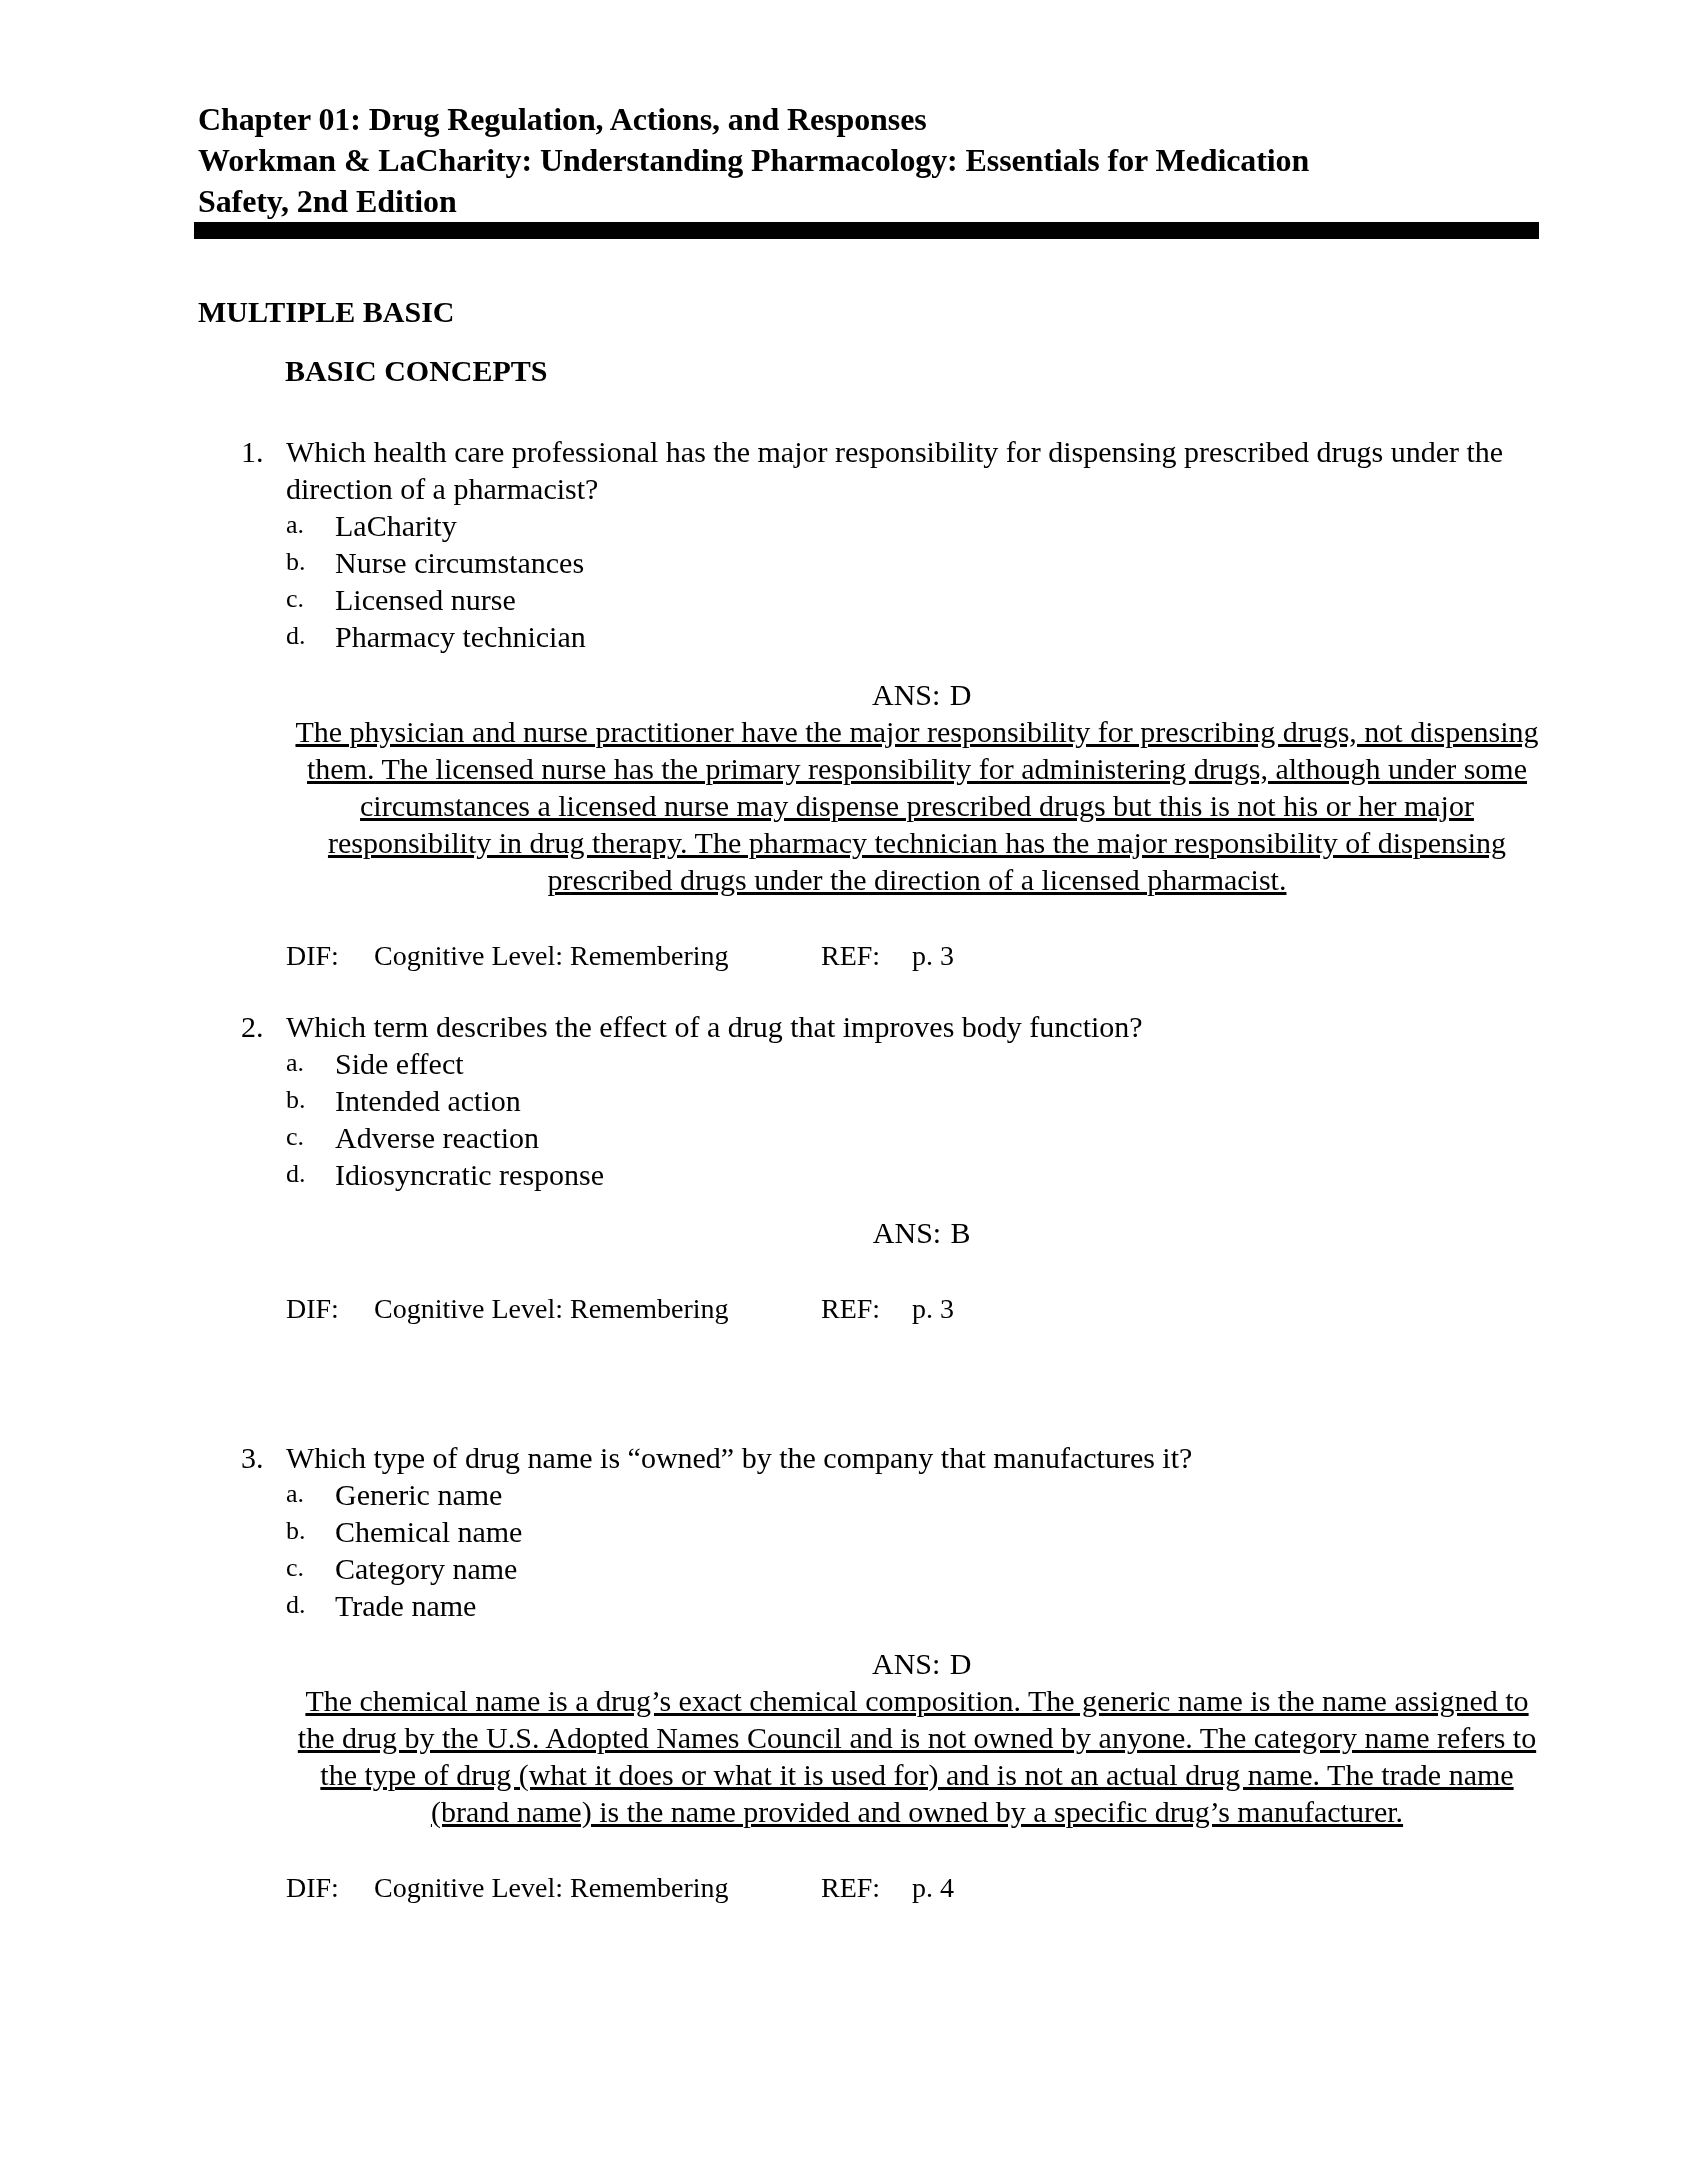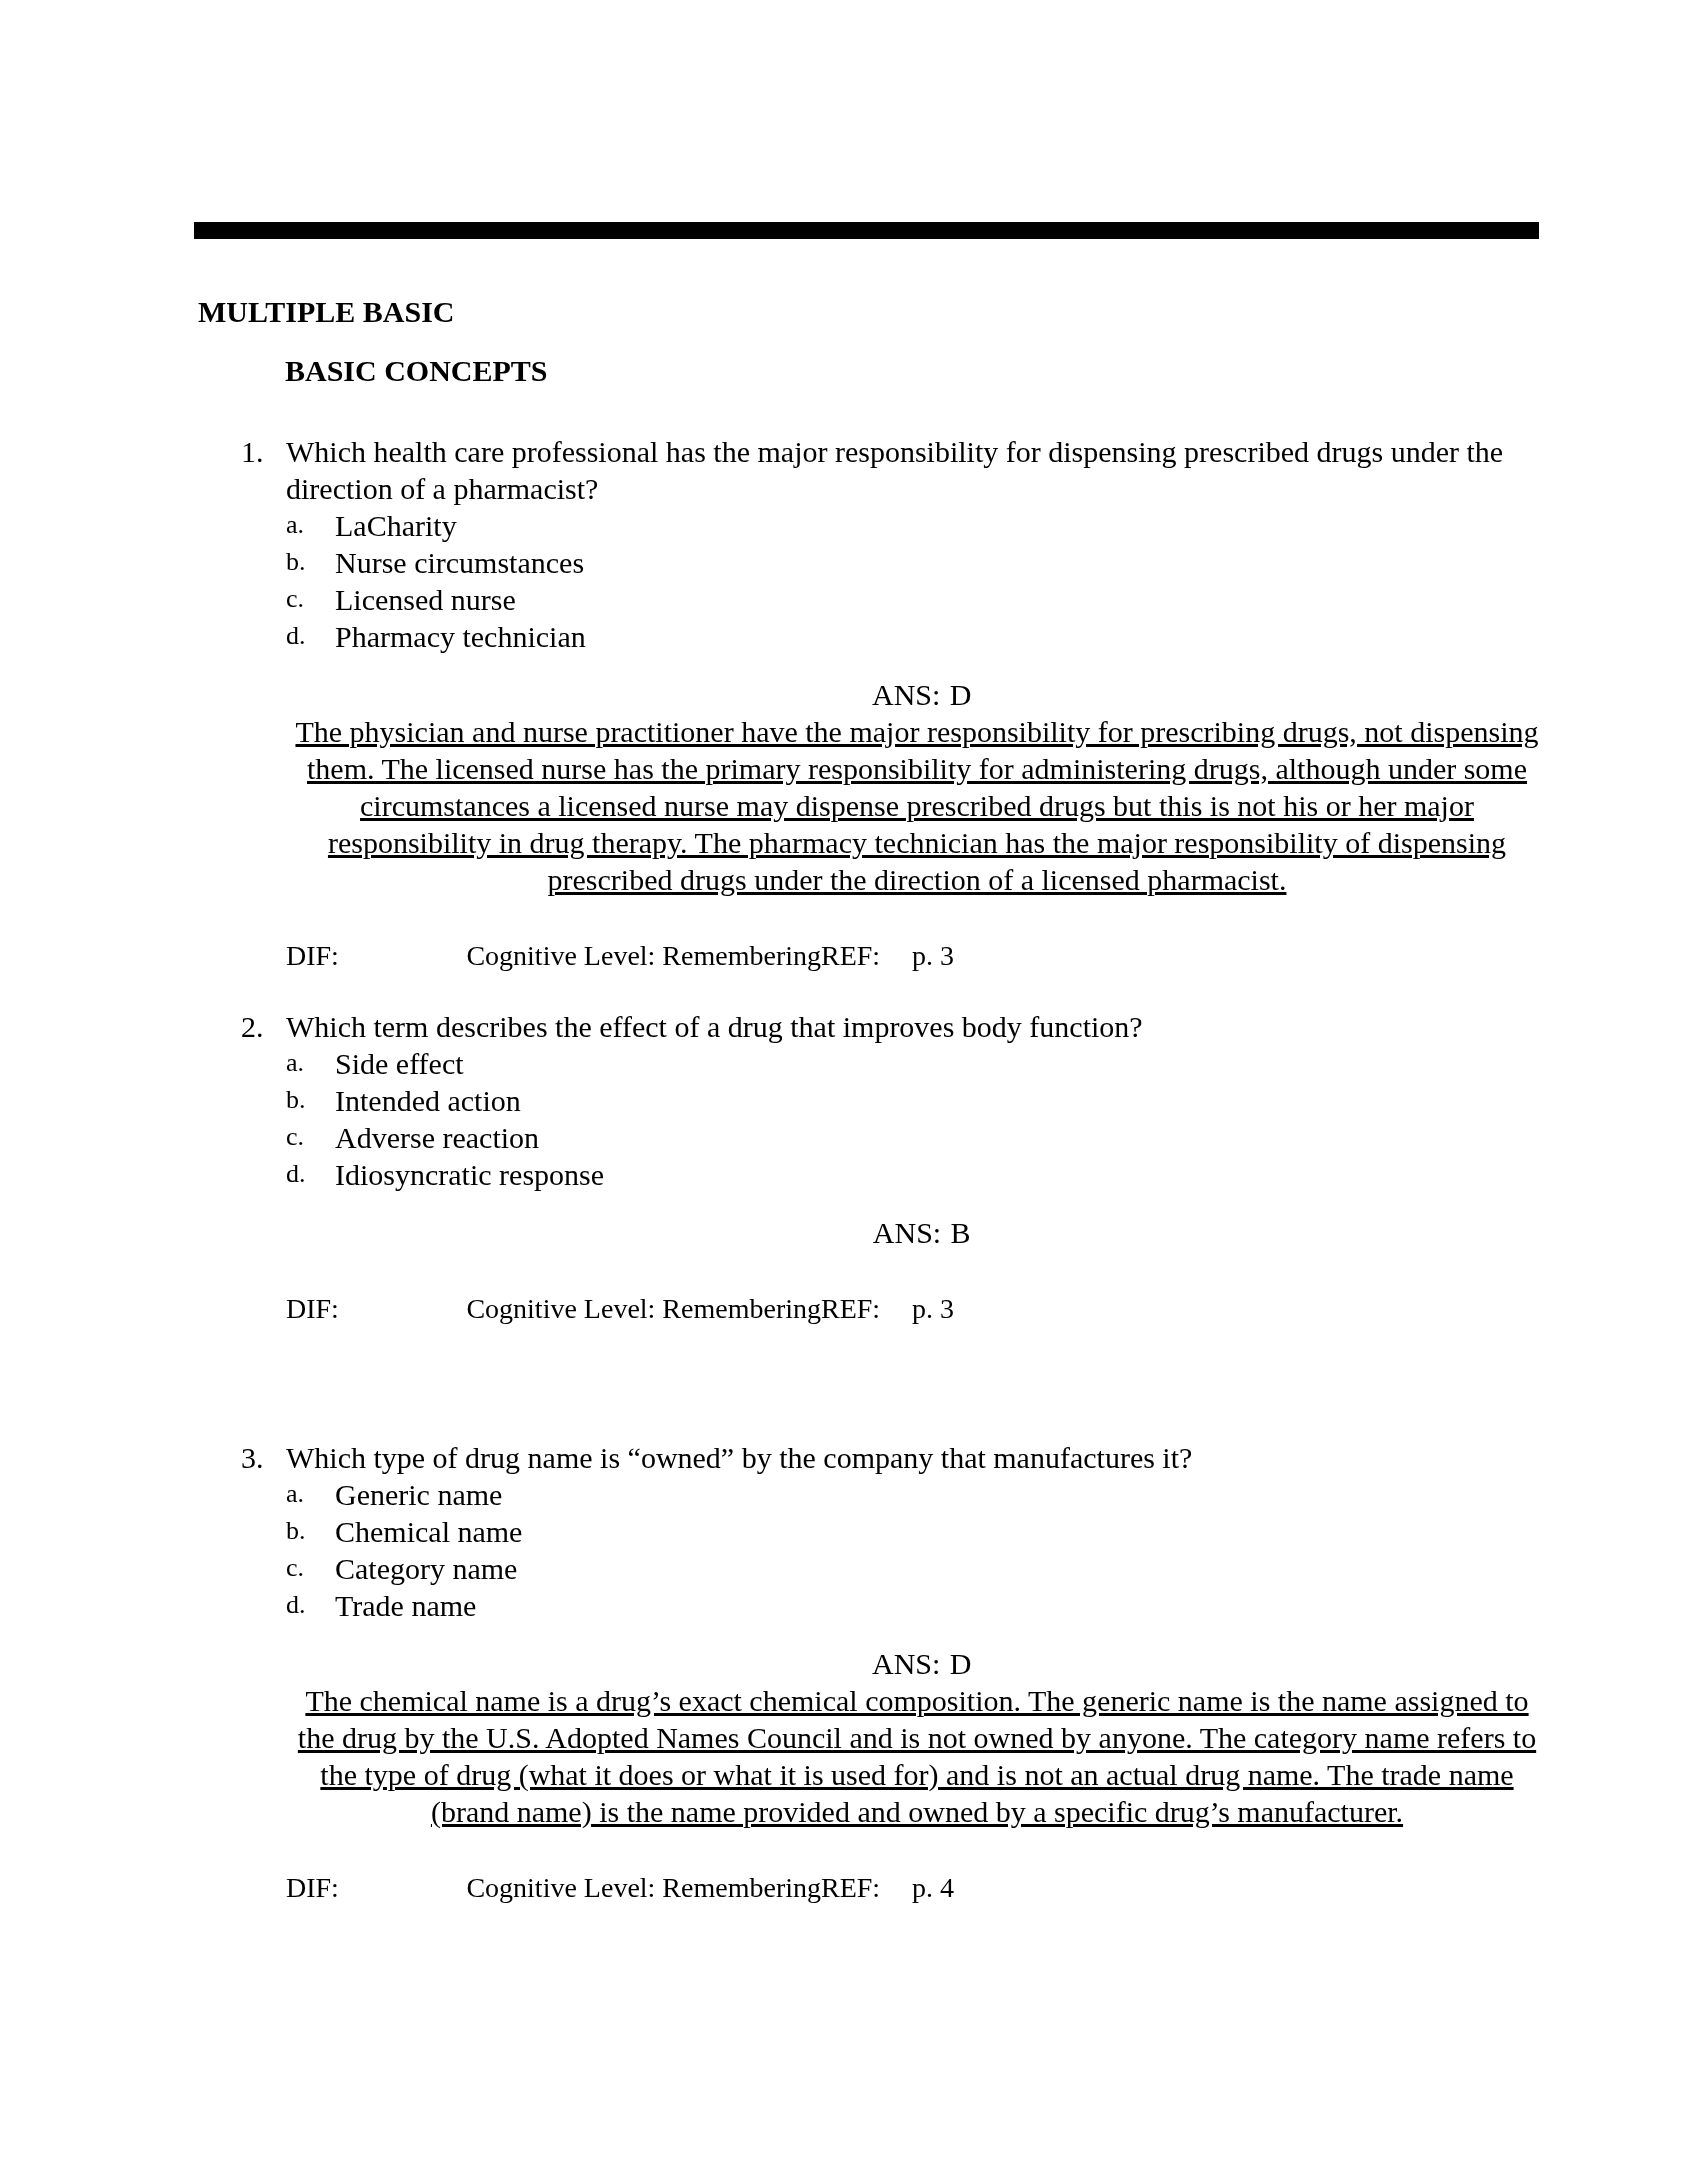--- a/index.html
+++ b/index.html
@@ -101,32 +101,37 @@
     text-decoration: underline;
   }
   .meta-row {
     margin-top: 39px;
     padding-left: 45px;
     font-size: 28px;
     white-space: nowrap;
   }
   .meta-row span { display: inline-block; }
   .dif-label { width: 88px; }
-  .dif-value { width: 447px; text-align: right; }
+  .dif-value { width: 447px; }
   .ref-label { width: 91px; }
 
   #q1 { top: 433px; }
   #q2 { top: 1008px; }
   #q3 { top: 1439px; }
 </style>
 </head>
 <body>
 
 <div class="page">
 
+  <div class="doc-header">
+    <div class="title-line">Chapter 01: Drug Regulation, Actions, and Responses</div>
+    <div class="title-line">Workman &amp; LaCharity: Understanding Pharmacology: Essentials for Medication</div>
+    <div class="title-line">Safety, 2nd Edition</div>
+  </div>
   <div class="header-rule"></div>
 
   <div class="section-heading mc">MULTIPLE BASIC</div>
   <div class="section-heading bc">BASIC CONCEPTS</div>
 
   <div class="question" id="q1">
     <div class="q-row">
       <span class="q-num">1.</span>
       <span class="q-text">Which health care professional has the major responsibility for dispensing prescribed drugs under the direction of a pharmacist?</span>
     </div>

